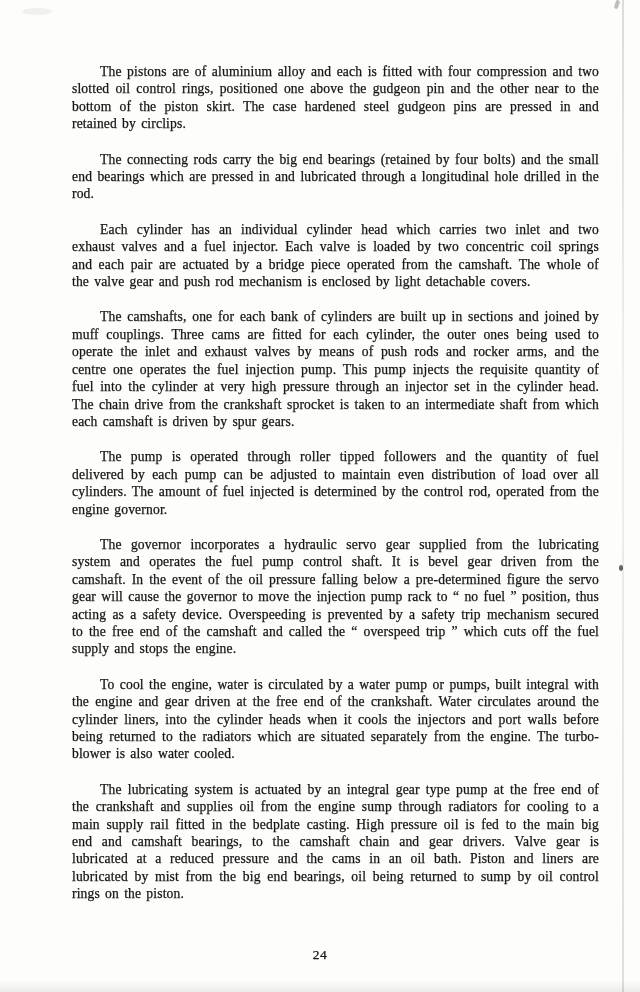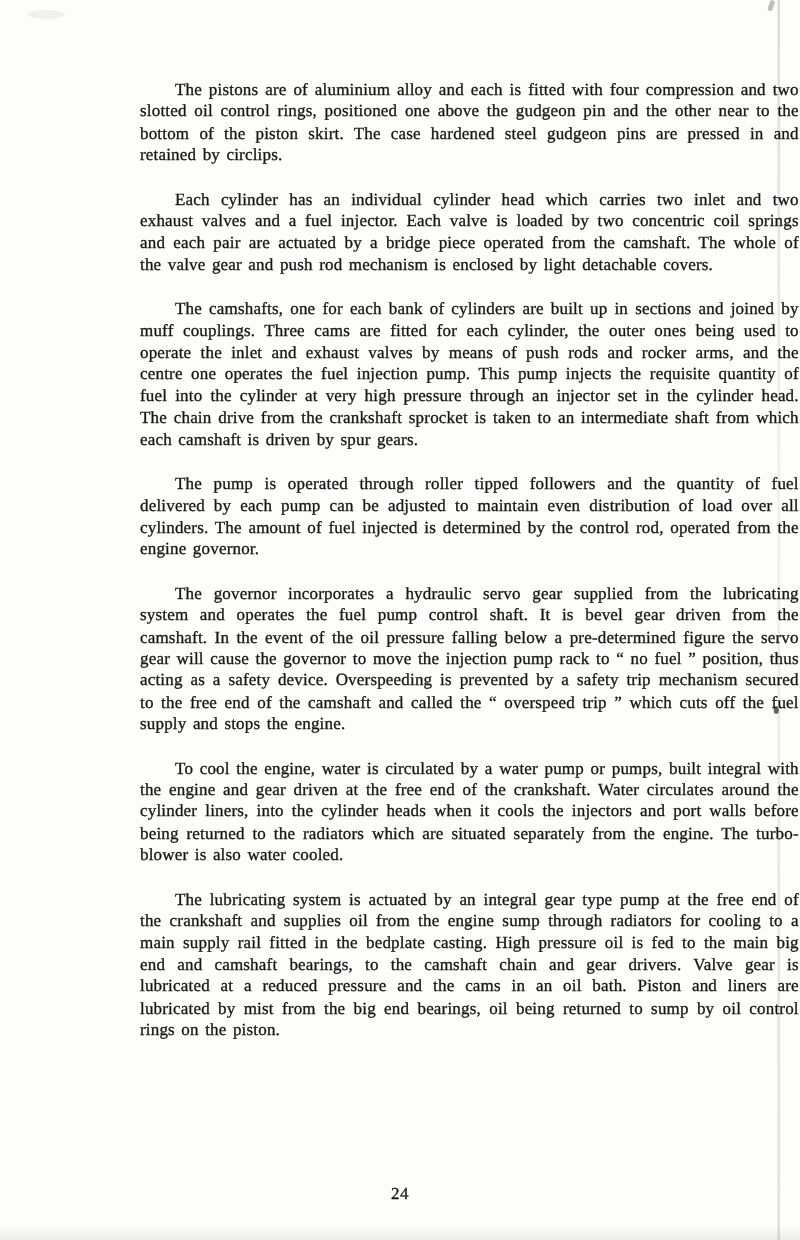--- a/index.html
+++ b/index.html
@@ -14,21 +14,20 @@
     background: #fdfdfb;
     overflow: hidden;
     font-family: "Liberation Serif", serif;
     color: #161616;
   }
   .text-block {
     position: absolute;
     left: 72px;
     top: 63px;
     width: 527px;
-    margin-left: 40px;
   }
   .para {
     margin: 0 0 18px 0;
     font-size: 13.6px;
     line-height: 17.4px;
     text-align: justify;
     text-indent: 28px;
     word-spacing: 1.6px;
     letter-spacing: 0.15px;
     -webkit-text-stroke: 0.25px #141414;
@@ -100,20 +99,21 @@
 <div class="page">
 
   <div class="smudge-top-left"></div>
   <div class="corner-mark-top-right"></div>
   <div class="edge-line-right"></div>
   <div class="speck-right"></div>
   <div class="bottom-shade"></div>
 
   <div class="text-block">
     <p class="para">The pistons are of aluminium alloy and each is fitted with four compression and two slotted oil control rings, positioned one above the gudgeon pin and the other near to the bottom of the piston skirt.  The case hardened steel gudgeon pins are pressed in and retained by circlips.</p>
+    <p class="para">The connecting rods carry the big end bearings (retained by four bolts) and the small end bearings which are pressed in and lubricated through a longitudinal hole drilled in the rod.</p>
     <p class="para">Each cylinder has an individual cylinder head which carries two inlet and two exhaust valves and a fuel injector.  Each valve is loaded by two concentric coil springs and each pair are actuated by a bridge piece operated from the camshaft.  The whole of the valve gear and push rod mechanism is enclosed by light detachable covers.</p>
     <p class="para">The camshafts, one for each bank of cylinders are built up in sections and joined by muff couplings.  Three cams are fitted for each cylinder, the outer ones being used to operate the inlet and exhaust valves by means of push rods and rocker arms, and the centre one operates the fuel injection pump.  This pump injects the requisite quantity of fuel into the cylinder at very high pressure through an injector set in the cylinder head.  The chain drive from the crankshaft sprocket is taken to an intermediate shaft from which each camshaft is driven by spur gears.</p>
     <p class="para">The pump is operated through roller tipped followers and the quantity of fuel delivered by each pump can be adjusted to maintain even distribution of load over all cylinders.  The amount of fuel injected is determined by the control rod, operated from the engine governor.</p>
     <p class="para">The governor incorporates a hydraulic servo gear supplied from the lubricating system and operates the fuel pump control shaft.  It is bevel gear driven from the camshaft.  In the event of the oil pressure falling below a pre-determined figure the servo gear will cause the governor to move the injection pump rack to “ no fuel ” position, thus acting as a safety device.  Overspeeding is prevented by a safety trip mechanism secured to the free end of the camshaft and called the “ overspeed trip ” which cuts off the fuel supply and stops the engine.</p>
     <p class="para">To cool the engine, water is circulated by a water pump or pumps, built integral with the engine and gear driven at the free end of the crankshaft.  Water circulates around the cylinder liners, into the cylinder heads when it cools the injectors and port walls before being returned to the radiators which are situated separately from the engine.  The turbo-blower is also water cooled.</p>
     <p class="para">The lubricating system is actuated by an integral gear type pump at the free end of the crankshaft and supplies oil from the engine sump through radiators for cooling to a main supply rail fitted in the bedplate casting.  High pressure oil is fed to the main big end and camshaft bearings, to the camshaft chain and gear drivers.  Valve gear is lubricated at a reduced pressure and the cams in an oil bath.  Piston and liners are lubricated by mist from the big end bearings, oil being returned to sump by oil control rings on the piston.</p>
   </div>
 
   <div class="page-number">24</div>
 

